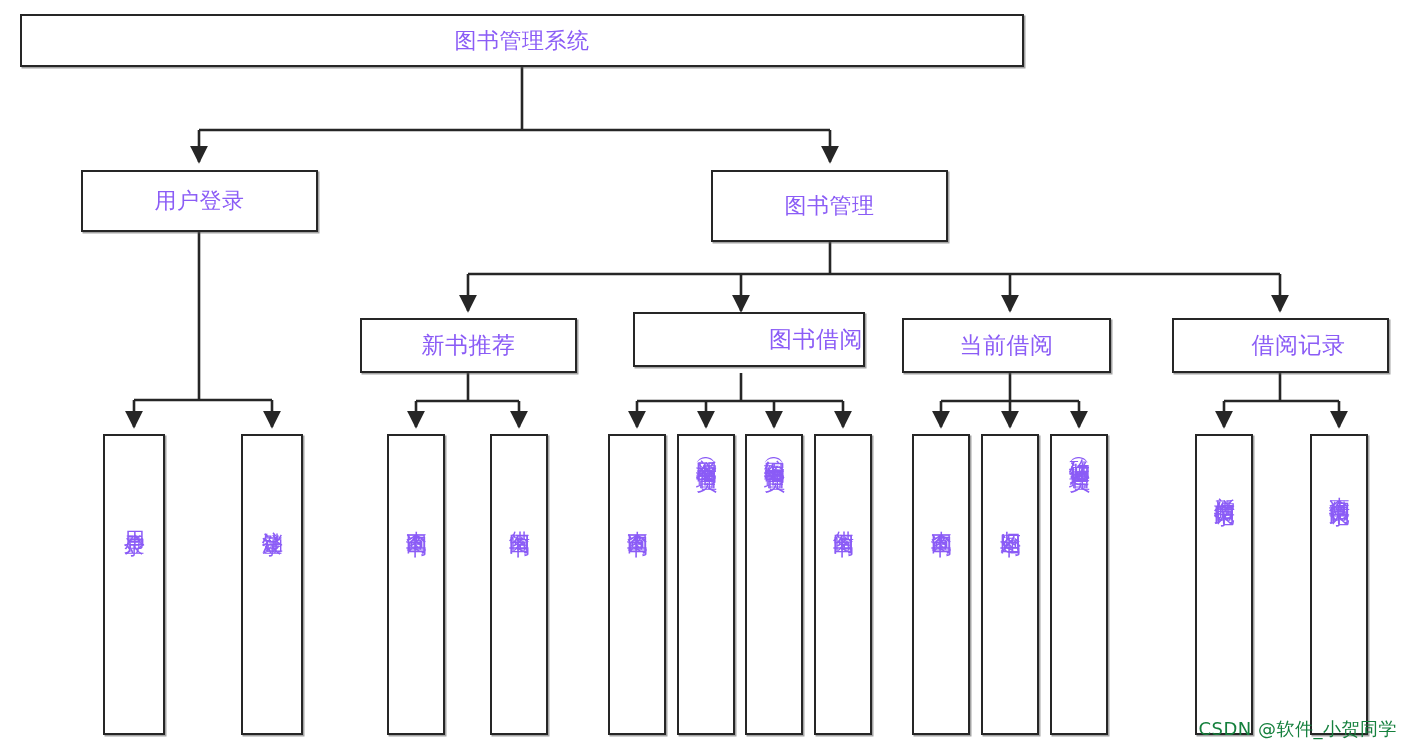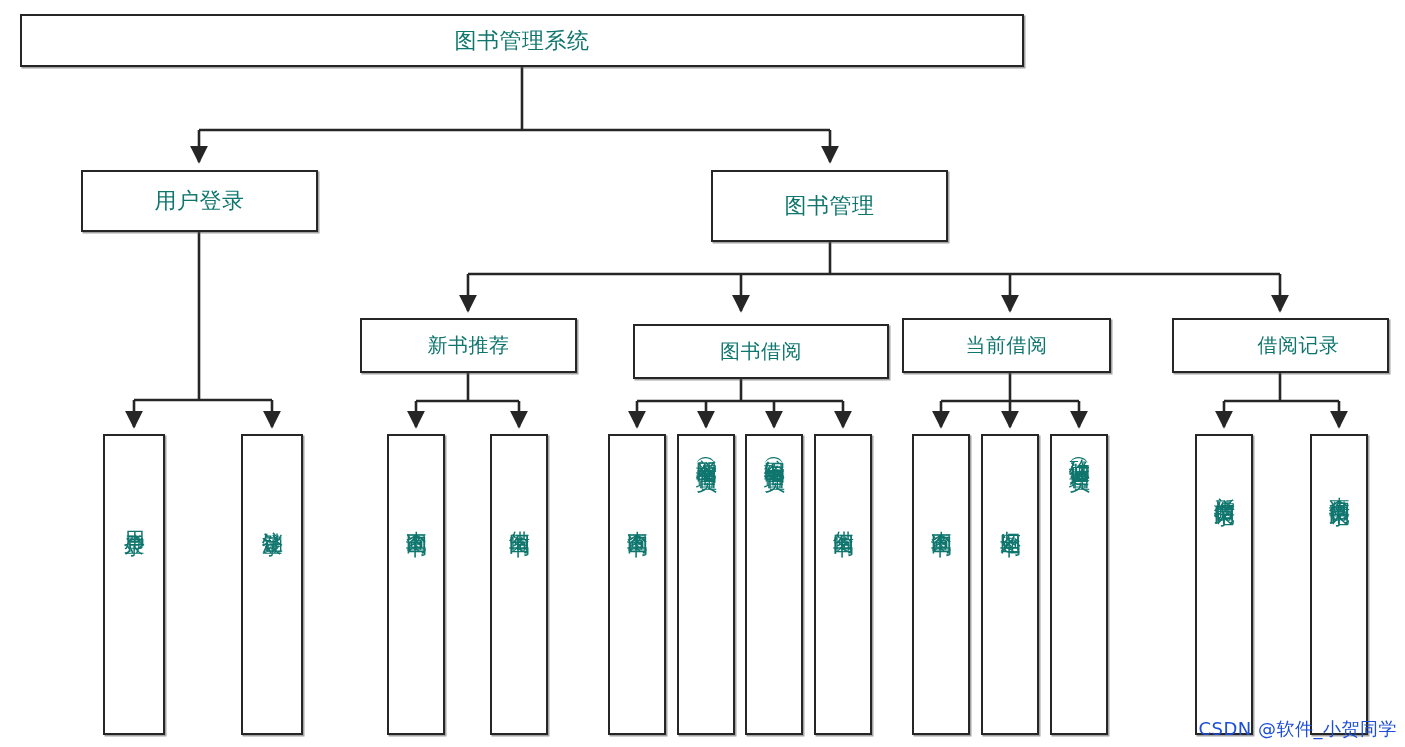--- a/index.html
+++ b/index.html
@@ -27,53 +27,53 @@
     display: flex;
     align-items: center;
     justify-content: center;
     color: #1a1a1a;
   }
   .node .label {
     font-size: 21px;
     line-height: 1.25;
     letter-spacing: 0.5px;
     white-space: nowrap;
-    color: #0f766e;
+    color: #8b5cf6;
   }
   .node.vert {
     align-items: flex-start;
     justify-content: center;
     padding-top: 0;
   }
   .node.vert .label {
     writing-mode: vertical-rl;
     text-orientation: upright;
     white-space: normal;
     font-size: 21px;
     letter-spacing: 2px;
     line-height: 1;
   }
   .node.root .label { font-size: 22px; }
   .node.lvl2 .label { font-size: 22px; }
-  .node.lvl3 .label { font-size: 20px; }
+  .node.lvl3 .label { font-size: 23px; }
 
   svg.connectors {
     position: absolute;
     left: 0;
     top: 0;
     width: 1405px;
     height: 747px;
     pointer-events: none;
   }
   .watermark {
     position: absolute;
     right: 8px;
     bottom: 6px;
     font-size: 18px;
-    color: #1d4ed8;
+    color: #15803d;
     white-space: nowrap;
     letter-spacing: 0.5px;
   }
 </style>
 </head>
 <body>
 
 <div id="canvas">
 
   <svg class="connectors" viewBox="0 0 1405 747" xmlns="http://www.w3.org/2000/svg">
@@ -135,21 +135,21 @@
   </div>
 
   <div class="node lvl2" style="left:711px; top:170px; width:237px; height:72px;">
     <span class="label">图书管理</span>
   </div>
 
   <div class="node lvl3" style="left:360px; top:318px; width:217px; height:55px;">
     <span class="label">新书推荐</span>
   </div>
 
-  <div class="node lvl3" style="left:633px; top:324px; width:256px; height:55px;">
+  <div class="node lvl3" style="left:633px; top:312px; width:232px; height:55px;justify-content:flex-end;">
     <span class="label">图书借阅</span>
   </div>
 
   <div class="node lvl3" style="left:902px; top:318px; width:209px; height:55px;">
     <span class="label">当前借阅</span>
   </div>
 
   <div class="node lvl3" style="left:1172px; top:318px; width:217px; height:55px;padding-left:36px;">
     <span class="label">借阅记录</span>
   </div>

